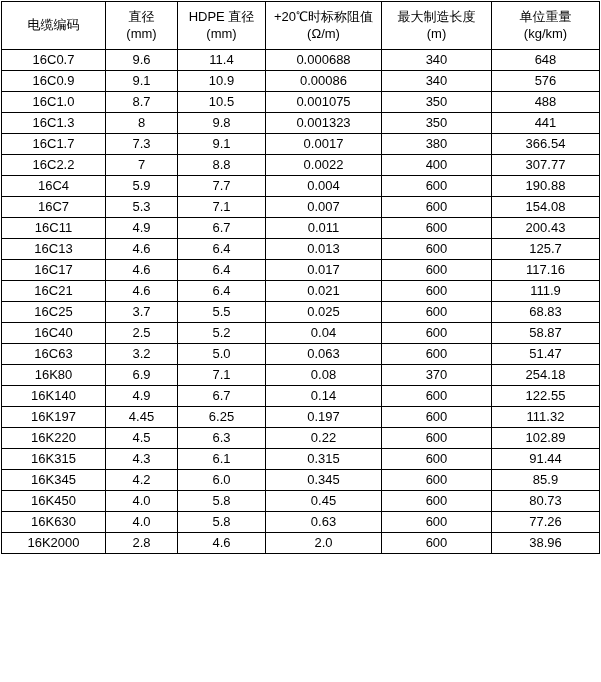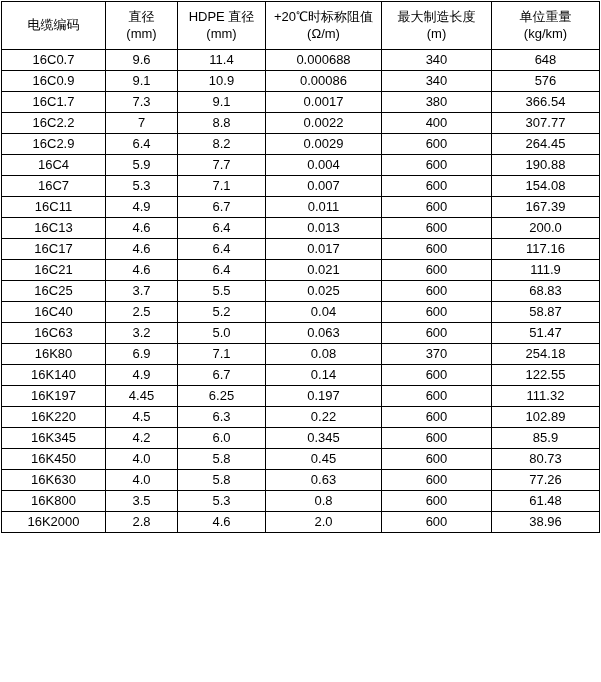--- a/index.html
+++ b/index.html
@@ -104,44 +104,52 @@
         </tr>
         <tr>
           <td>16C0.9</td>
           <td>9.1</td>
           <td>10.9</td>
           <td>0.00086</td>
           <td>340</td>
           <td>576</td>
         </tr>
         <tr>
+          <td>16C1.0</td>
+          <td>8.7</td>
+          <td>10.5</td>
+          <td>0.001075</td>
+          <td>350</td>
+          <td>488</td>
+        </tr>
+        <tr>
+          <td>16C1.3</td>
+          <td>8</td>
+          <td>9.8</td>
+          <td>0.001323</td>
+          <td>350</td>
+          <td>441</td>
+        </tr>
+        <tr>
           <td>16C1.7</td>
           <td>7.3</td>
           <td>9.1</td>
           <td>0.0017</td>
           <td>380</td>
           <td>366.54</td>
         </tr>
         <tr>
           <td>16C2.2</td>
           <td>7</td>
           <td>8.8</td>
           <td>0.0022</td>
           <td>400</td>
           <td>307.77</td>
         </tr>
         <tr>
-          <td>16C2.9</td>
-          <td>6.4</td>
-          <td>8.2</td>
-          <td>0.0029</td>
-          <td>600</td>
-          <td>264.45</td>
-        </tr>
-        <tr>
           <td>16C4</td>
           <td>5.9</td>
           <td>7.7</td>
           <td>0.004</td>
           <td>600</td>
           <td>190.88</td>
         </tr>
         <tr>
           <td>16C7</td>
           <td>5.3</td>
@@ -149,29 +157,29 @@
           <td>0.007</td>
           <td>600</td>
           <td>154.08</td>
         </tr>
         <tr>
           <td>16C11</td>
           <td>4.9</td>
           <td>6.7</td>
           <td>0.011</td>
           <td>600</td>
-          <td>167.39</td>
+          <td>200.43</td>
         </tr>
         <tr>
           <td>16C13</td>
           <td>4.6</td>
           <td>6.4</td>
           <td>0.013</td>
           <td>600</td>
-          <td>200.0</td>
+          <td>125.7</td>
         </tr>
         <tr>
           <td>16C17</td>
           <td>4.6</td>
           <td>6.4</td>
           <td>0.017</td>
           <td>600</td>
           <td>117.16</td>
         </tr>
         <tr>
@@ -232,20 +240,28 @@
         </tr>
         <tr>
           <td>16K220</td>
           <td>4.5</td>
           <td>6.3</td>
           <td>0.22</td>
           <td>600</td>
           <td>102.89</td>
         </tr>
         <tr>
+          <td>16K315</td>
+          <td>4.3</td>
+          <td>6.1</td>
+          <td>0.315</td>
+          <td>600</td>
+          <td>91.44</td>
+        </tr>
+        <tr>
           <td>16K345</td>
           <td>4.2</td>
           <td>6.0</td>
           <td>0.345</td>
           <td>600</td>
           <td>85.9</td>
         </tr>
         <tr>
           <td>16K450</td>
           <td>4.0</td>
@@ -254,28 +270,20 @@
           <td>600</td>
           <td>80.73</td>
         </tr>
         <tr>
           <td>16K630</td>
           <td>4.0</td>
           <td>5.8</td>
           <td>0.63</td>
           <td>600</td>
           <td>77.26</td>
-        </tr>
-        <tr>
-          <td>16K800</td>
-          <td>3.5</td>
-          <td>5.3</td>
-          <td>0.8</td>
-          <td>600</td>
-          <td>61.48</td>
         </tr>
         <tr>
           <td>16K2000</td>
           <td>2.8</td>
           <td>4.6</td>
           <td>2.0</td>
           <td>600</td>
           <td>38.96</td>
         </tr>
       </tbody>

